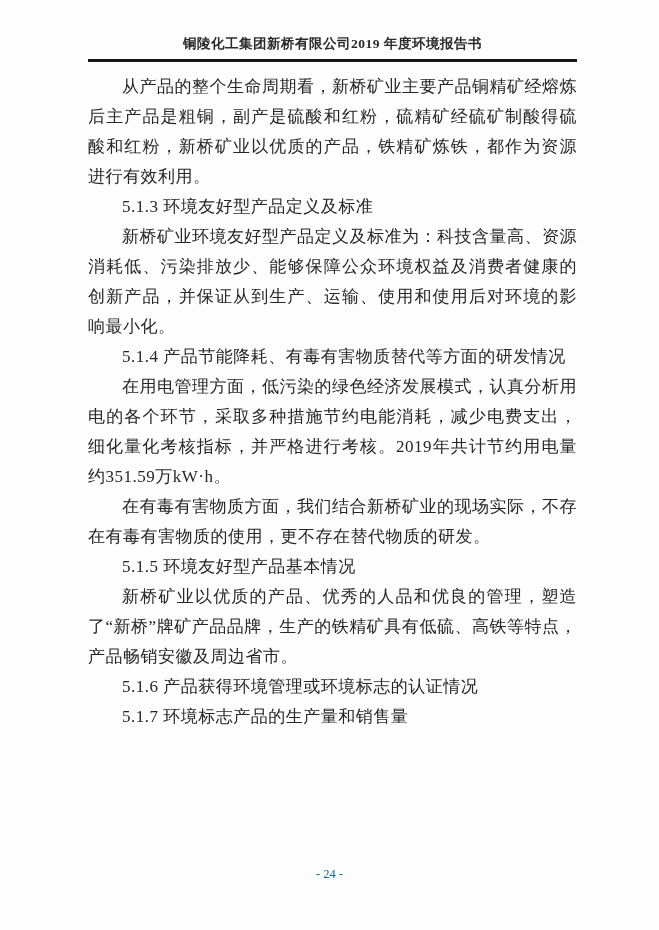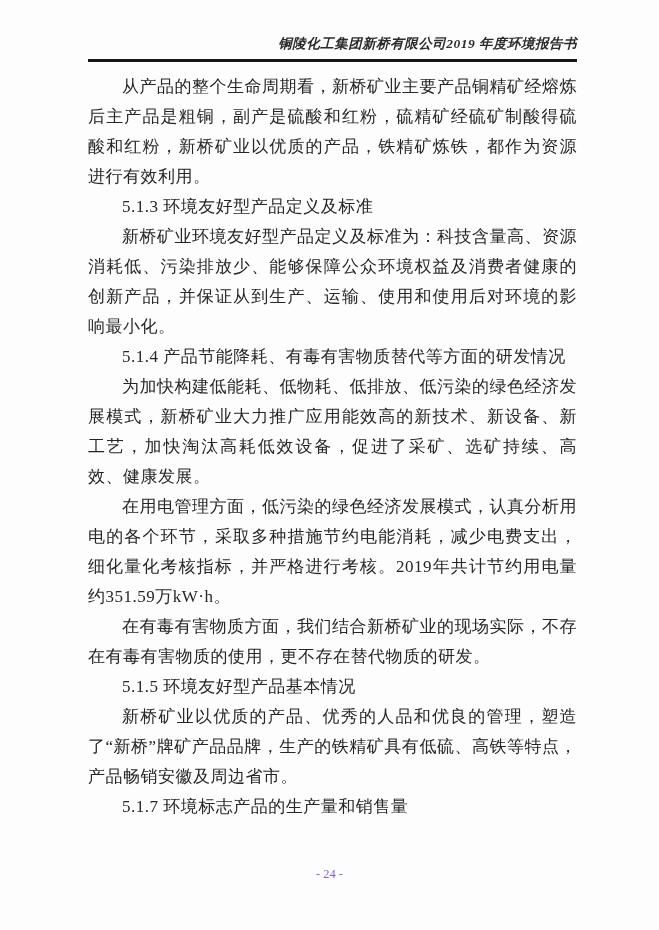--- a/index.html
+++ b/index.html
@@ -12,27 +12,26 @@
     width: 659px;
     height: 930px;
     background: #fdfdfd;
     box-sizing: border-box;
     padding: 34px 82px 0 88px;
     font-family: "Liberation Serif", "DejaVu Serif", serif;
     color: #262626;
     overflow: hidden;
   }
   .header-title {
-    text-align: right;
+    text-align: center;
     font-size: 13.5px;
     font-weight: 600;
     letter-spacing: 0.5px;
     color: #2b2b2b;
     line-height: 20px;
-    font-style: italic;
   }
   .header-rule {
     height: 3px;
     background: #161616;
     margin-top: 5px;
   }
   .doc-body {
     margin-top: 10px;
   }
   .para {
@@ -47,43 +46,43 @@
   .para.no-indent {
     text-indent: 0;
   }
   .footer {
     position: absolute;
     left: 0;
     right: 0;
     bottom: 48px;
     text-align: center;
     font-size: 12.5px;
-    color: #8b5cf6;
+    color: #0369a1;
   }
 </style>
 </head>
 <body>
 
 <div class="page">
 
   <div class="page-header">
     <div class="header-title">铜陵化工集团新桥有限公司2019 年度环境报告书</div>
     <div class="header-rule"></div>
   </div>
 
   <div class="doc-body">
     <p class="para">从产品的整个生命周期看，新桥矿业主要产品铜精矿经熔炼后主产品是粗铜，副产是硫酸和红粉，硫精矿经硫矿制酸得硫酸和红粉，新桥矿业以优质的产品，铁精矿炼铁，都作为资源进行有效利用。</p>
     <p class="para">5.1.3 环境友好型产品定义及标准</p>
     <p class="para">新桥矿业环境友好型产品定义及标准为：科技含量高、资源消耗低、污染排放少、能够保障公众环境权益及消费者健康的创新产品，并保证从到生产、运输、使用和使用后对环境的影响最小化。</p>
     <p class="para">5.1.4 产品节能降耗、有毒有害物质替代等方面的研发情况</p>
-    <p class="para">为加快构建低能耗、低物耗、低排放、低污染的绿色经济发展模式，新桥矿业大力推广应用能效高的新技术、新设备、新工艺，加快淘汰高耗低效设备，促进了采矿、选矿持续、高效、健康发展。</p>
     <p class="para">在用电管理方面，低污染的绿色经济发展模式，认真分析用电的各个环节，采取多种措施节约电能消耗，减少电费支出，细化量化考核指标，并严格进行考核。2019年共计节约用电量约351.59万kW·h。</p>
     <p class="para">在有毒有害物质方面，我们结合新桥矿业的现场实际，不存在有毒有害物质的使用，更不存在替代物质的研发。</p>
     <p class="para">5.1.5 环境友好型产品基本情况</p>
     <p class="para">新桥矿业以优质的产品、优秀的人品和优良的管理，塑造了“新桥”牌矿产品品牌，生产的铁精矿具有低硫、高铁等特点，产品畅销安徽及周边省市。</p>
+    <p class="para">5.1.6 产品获得环境管理或环境标志的认证情况</p>
     <p class="para">5.1.7 环境标志产品的生产量和销售量</p>
 
   </div>
 
   <div class="footer">
     <span>- 24 -</span>
   </div>
 
 </div>
 

